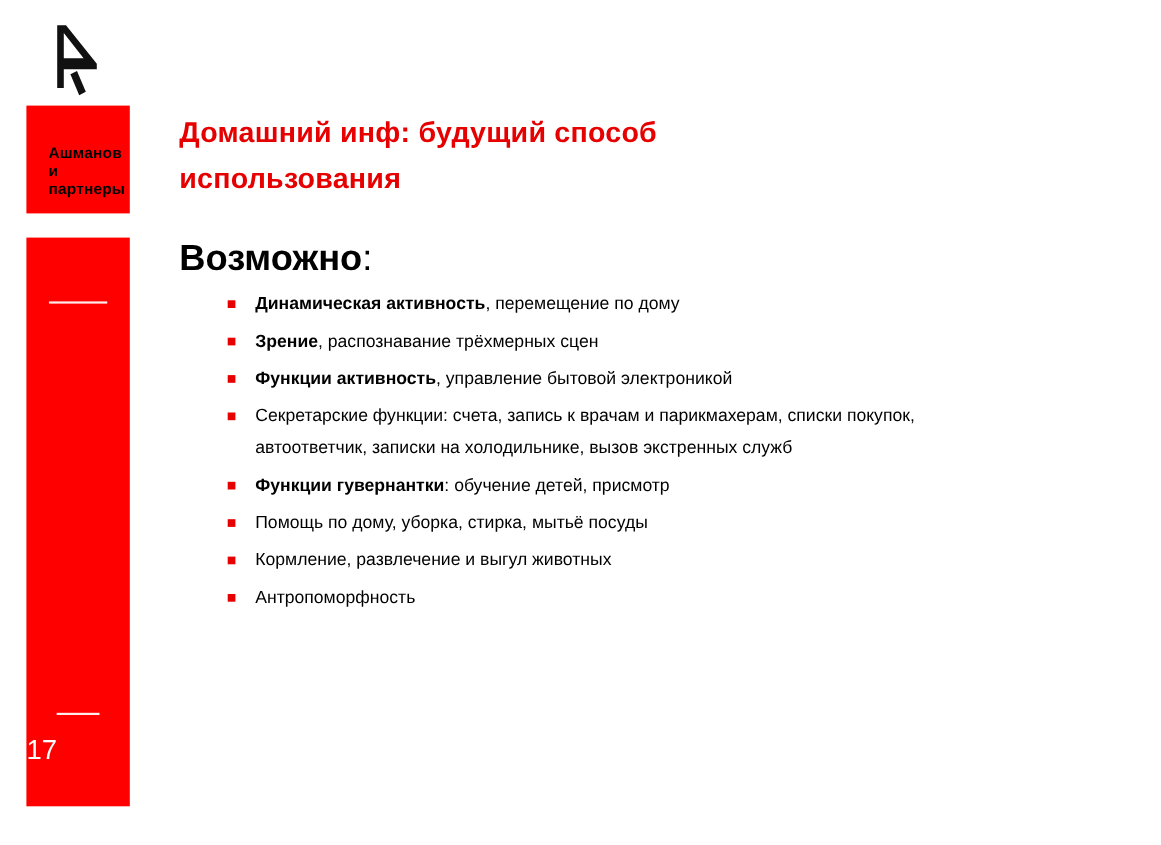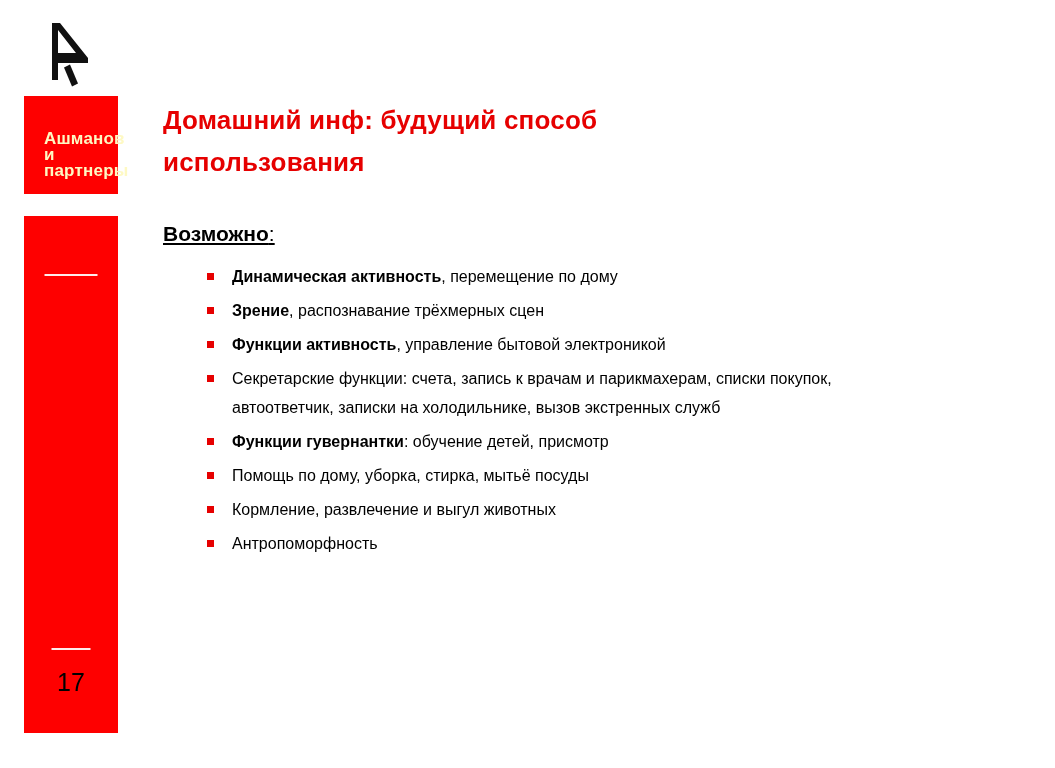--- a/index.html
+++ b/index.html
@@ -25,23 +25,23 @@
   .logo-square {
     position: absolute;
     left: 24px;
     top: 96px;
     width: 94px;
     height: 98px;
     background: #fe0000;
     padding: 35px 0 0 20px;
   }
   .logo-square .company {
-    color: #fef9c3;
+    color: #000000;
     font-weight: bold;
-    font-size: 17px;
+    font-size: 14px;
     line-height: 16px;
     letter-spacing: 0.2px;
   }
   .sidebar-bar {
     position: absolute;
     left: 24px;
     top: 216px;
     width: 94px;
     height: 517px;
     background: #fe0000;
@@ -53,22 +53,21 @@
     height: 2px;
     background: rgba(255,255,255,0.92);
   }
   .sidebar-line.top { top: 58px; width: 53px; }
   .sidebar-line.bottom { top: 432px; width: 39px; }
   .page-number {
     position: absolute;
     top: 451px;
     left: 0;
     width: 100%;
-    text-align: center;
-    color: #000000;
+    color: #ffffff;
     font-size: 25px;
     line-height: 30px;
   }
 
   
   .slide-title {
     position: absolute;
     left: 163px;
     top: 99px;
     width: 760px;
@@ -78,25 +77,24 @@
     line-height: 42px;
     letter-spacing: 0.2px;
   }
   .content {
     position: absolute;
     left: 163px;
     top: 218px;
     width: 770px;
   }
   .section-heading {
-    font-size: 21px;
+    font-size: 33px;
     line-height: 32px;
     margin-bottom: 12px;
     font-weight: normal;
-    text-decoration: underline;
   }
   .section-heading .hb { font-weight: bold; }
   .section-heading.second { margin-top: 32px; margin-bottom: 10px; }
   ul.bullets {
     list-style: none;
   }
   ul.bullets li {
     position: relative;
     padding-left: 69px;
     font-size: 16px;

